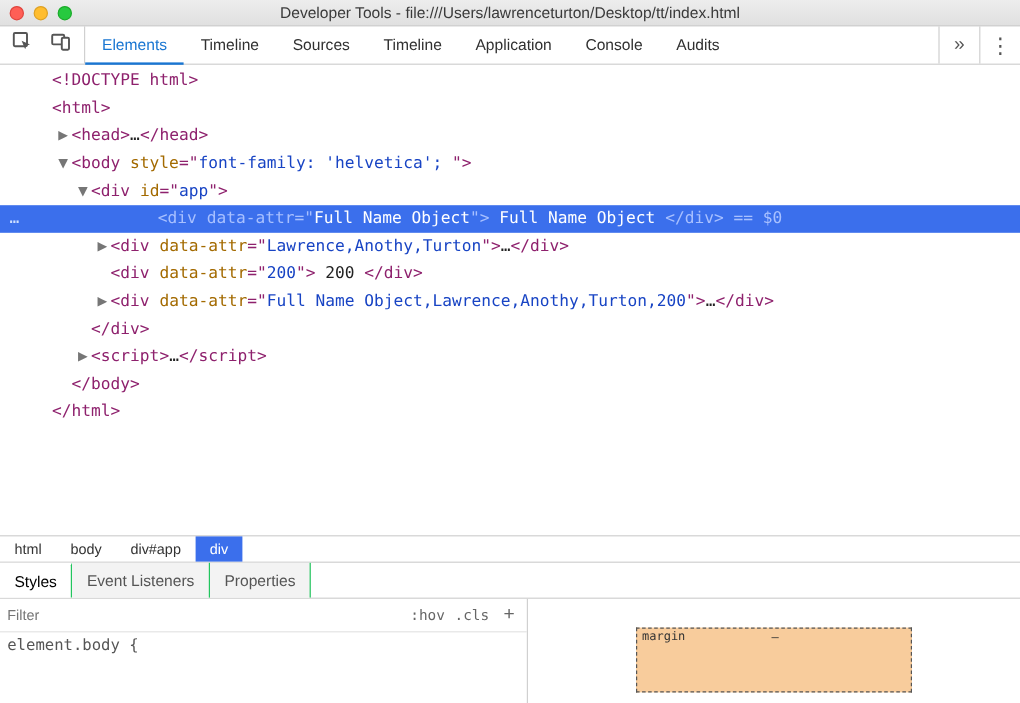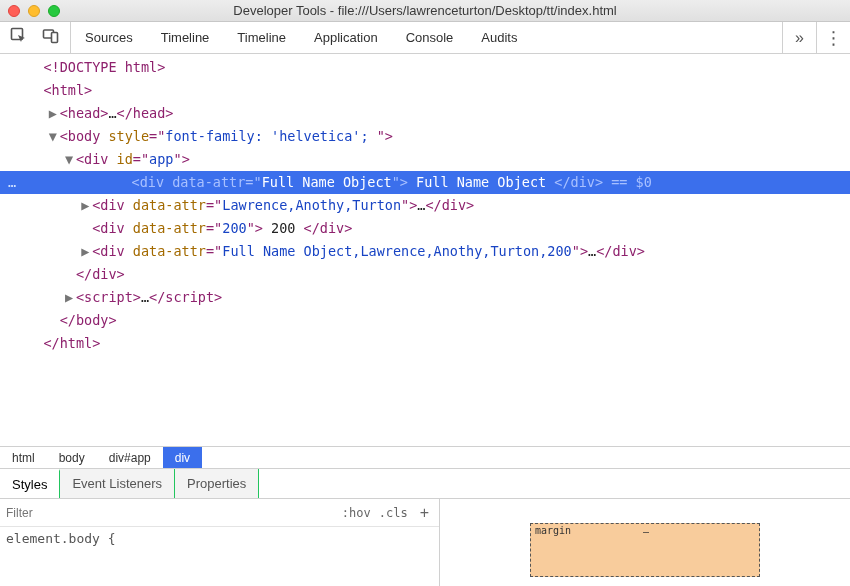--- a/index.html
+++ b/index.html
@@ -72,22 +72,23 @@
         </svg>
     </span>
     <span>
       <svg width="18" height="18" viewBox="0 0 18 18">
           <rect x="1.5" y="3" width="10" height="8" rx="1"></rect>
           <rect x="9.5" y="5.5" width="6" height="10" rx="1" fill="#fff"></rect>
         </svg>
     </span>
   </div>
   <div class="tabs" id="tabs">
+      <div class="tab active">Elements</div>
+      <div class="tab">Timeline</div>
       <div class="tab">Sources</div>
-      <div class="tab">Timeline</div>
       <div class="tab">Timeline</div>
       <div class="tab">Application</div>
       <div class="tab">Console</div>
       <div class="tab">Audits</div>
     </div>
   <div class="overflow">»</div>
   <div class="menu">⋮</div>
 </div>
 
 <div class="dompanel" id="dompanel">

